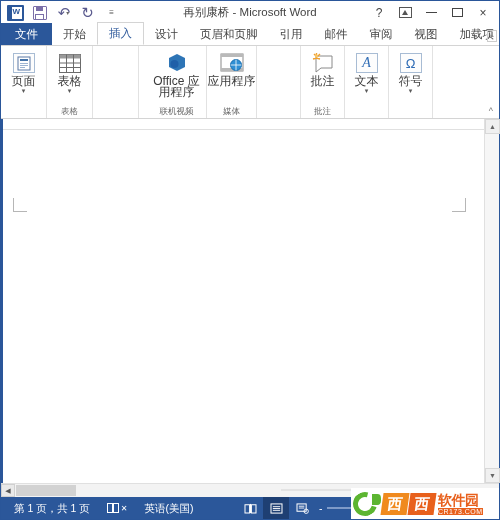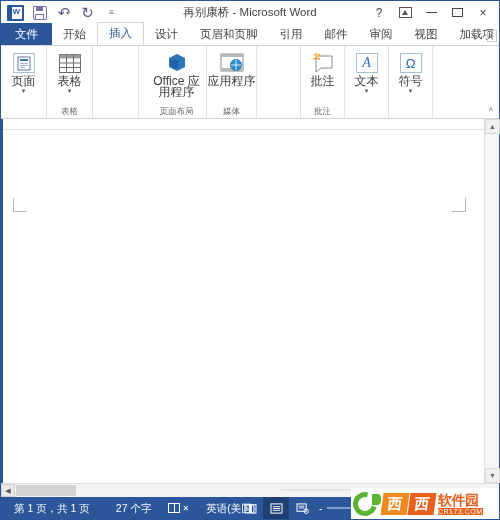--- a/index.html
+++ b/index.html
@@ -381,21 +381,21 @@
         <div class="rbtn wide">
           <div class="ricon">
             <svg width="22" height="21" viewBox="0 0 22 21">
                 <path d="M11 1 L19 5 L19 14 L11 18 L3 14 L3 5 Z" fill="#2e75b6"></path>
                 <circle cx="8.5" cy="11" r="4" fill="#1f5fa8"></circle>
               </svg>
           </div>
           <div class="rlabel two">Office 应用程序</div>
         </div>
       </div>
-      <div class="rglabel">页面布局</div>
+      <div class="rglabel">联机视频</div>
     </div>
 
     <div class="rgroup" style="width:50px;">
       <div class="rgrow">
         <div class="rbtn">
           <div class="ricon">
             <svg width="24" height="20" viewBox="0 0 24 20">
                 <rect x="1" y="1" width="22" height="17" fill="#fff" stroke="#8a8a8a"></rect>
                 <rect x="1" y="1" width="22" height="3" fill="#b9b9b9"></rect>
                 <rect x="1" y="15" width="22" height="3" fill="#b9b9b9"></rect>
@@ -482,21 +482,20 @@
 
     <div class="hscroll">
       <div class="hs-arrow" style="left:0;">◀</div>
       <div class="hs-thumb"></div>
       <div class="hs-line"></div>
     </div>
   </div>
 
   <div class="statusbar">
     <div class="sb-item">第 1 页，共 1 页</div>
-    <div class="sb-item">27 个字</div>
     <div class="sb-proof">
       <span class="book-ico"></span>
         <span style="font-size:8px;">✕</span>
     </div>
     <div class="sb-item">英语(美国)</div>
 
     <div class="views">
       <div class="vbtn">
         <svg class="vicon" viewBox="0 0 14 12">
             <path d="M1 2 H6 V11 H1 Z M8 2 H13 V11 H8 Z" fill="none" stroke="#ffffff" stroke-width="1.1"></path>

